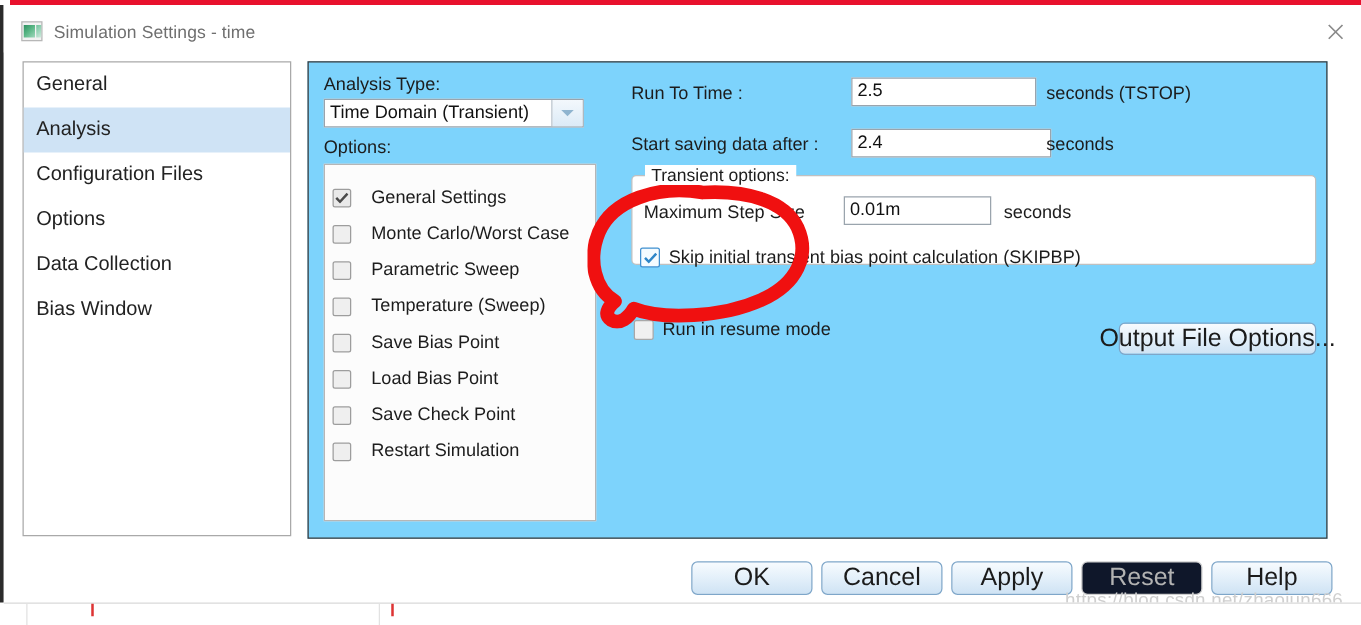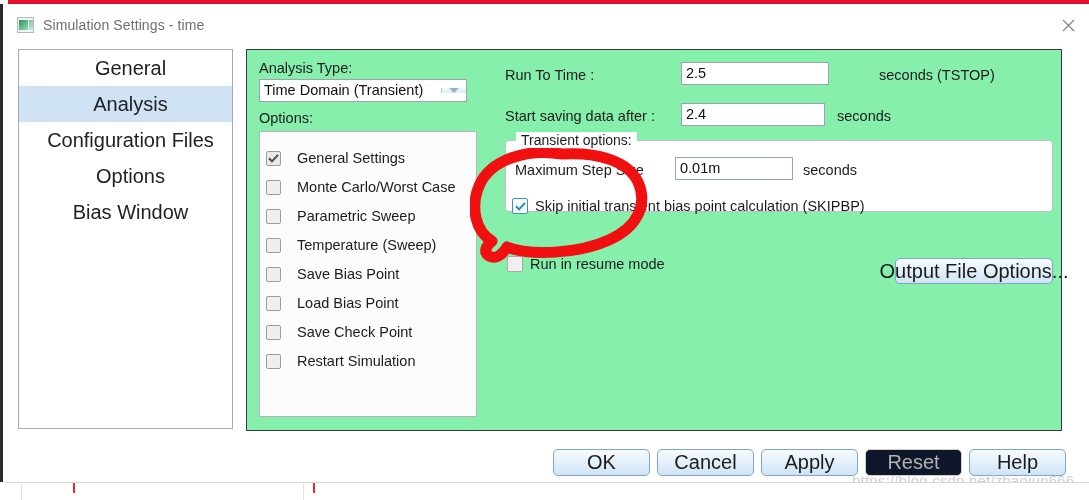--- a/index.html
+++ b/index.html
@@ -40,36 +40,36 @@
   }
   .close-btn svg{display:block;}
 
   
   .navpanel{
     position:absolute;left:18px;top:49px;width:215px;height:380px;
     background:#fff;border:1px solid #a9a9a9;box-sizing:border-box;
   }
   .nav-item{
     height:36px;line-height:36px;padding-left:10px;
-    font-size:20px;color:#222;white-space:nowrap;cursor:default;text-align:center;
+    font-size:16px;color:#222;white-space:nowrap;cursor:default;
   }
   .nav-item.selected{background:#cfe3f5;}
 
   
   .mainpanel{
     position:absolute;left:246px;top:49px;width:816px;height:382px;
-    background:#86efac;border:1px solid #3a3a3a;box-sizing:border-box;
+    background:#7dd3fc;border:1px solid #3a3a3a;box-sizing:border-box;
   }
 
   
   .lbl{font-size:14.5px;color:#1c1c1c;white-space:nowrap;}
   .analysis-label{position:absolute;left:12px;top:10px;}
   .combo{
     position:absolute;left:12px;top:29px;width:208px;height:23px;
-    border:1px solid #9aa4ad;box-sizing:border-box;background:#fff;display:flex;align-items:center;
+    border:1px solid #9aa4ad;box-sizing:border-box;background:#fff;display:flex;
   }
   .combo .val{
     flex:1;line-height:21px;padding-left:4px;font-size:14.5px;color:#111;
     white-space:nowrap;overflow:hidden;
   }
   .combo .arrow{
     width:24px;border-left:1px solid #b9c4cd;
     background:linear-gradient(180deg,#f3f8fc 0%,#dcebf7 100%);
     display:flex;align-items:center;justify-content:center;
   }
@@ -165,20 +165,21 @@
         <path d="M1 1 L12 12 M12 1 L1 12" stroke="#8a8a8a" stroke-width="1.4" fill="none"></path>
       </svg>
     </div>
   </div>
 
   <div class="navpanel">
     <div class="nav-item">General</div>
     <div class="nav-item selected">Analysis</div>
     <div class="nav-item">Configuration Files</div>
     <div class="nav-item">Options</div>
+    <div class="nav-item">Data Collection</div>
     <div class="nav-item">Bias Window</div>
   </div>
 
   <div class="mainpanel">
 
     <div class="lbl analysis-label">Analysis Type:</div>
     <div class="combo">
       <div class="val">Time Domain (Transient)</div>
       <div class="arrow">
           <i></i>
@@ -228,24 +229,24 @@
       </div>
 
       <div class="optrow">
         <span class="cb"></span>
         <span class="otxt">Restart Simulation</span>
       </div>
     </div>
 
     <div class="fld-label" style="left:258px;top:17px;">Run To Time :</div>
     <div class="txtin" style="left:434px;top:12px;width:148px;">2.5</div>
-    <div class="fld-label" style="left:590px;top:17px;margin-left:42px;">seconds (TSTOP)</div>
+    <div class="fld-label" style="left:590px;top:17px;">seconds (TSTOP)</div>
 
     <div class="fld-label" style="left:258px;top:58px;">Start saving data after :</div>
-    <div class="txtin" style="left:434px;top:53px;width:144px;">2.4</div>
+    <div class="txtin" style="left:434px;top:53px;width:160px;">2.4</div>
     <div class="fld-label" style="left:590px;top:58px;">seconds</div>
 
     <div class="groupbox">
       <div class="gtitle">Transient options:</div>
     </div>
 
     <div class="fld-label" style="left:268px;top:112px;">Maximum Step Size</div>
     <div class="txtin" style="left:428px;top:107px;width:118px;">0.01m</div>
     <div class="fld-label" style="left:556px;top:112px;">seconds</div>
 

